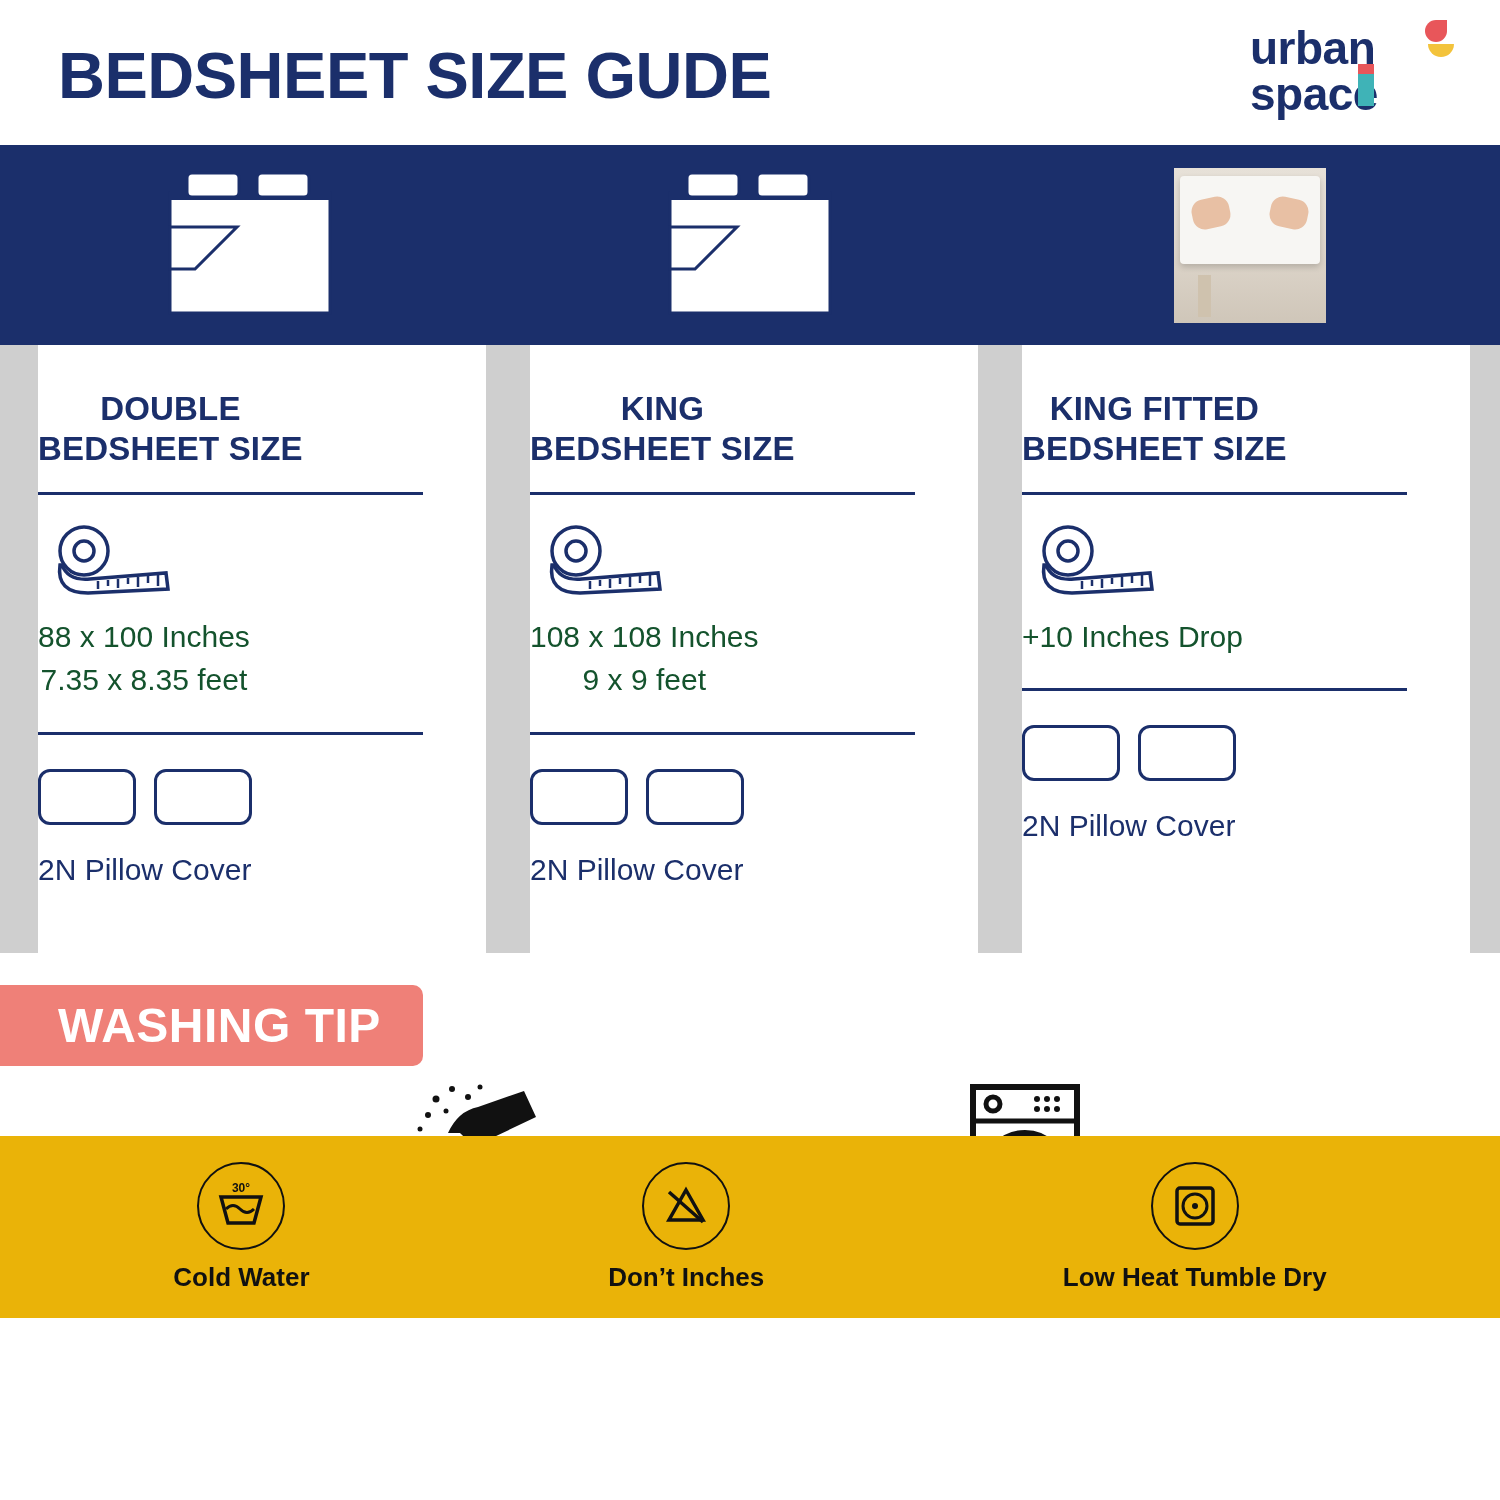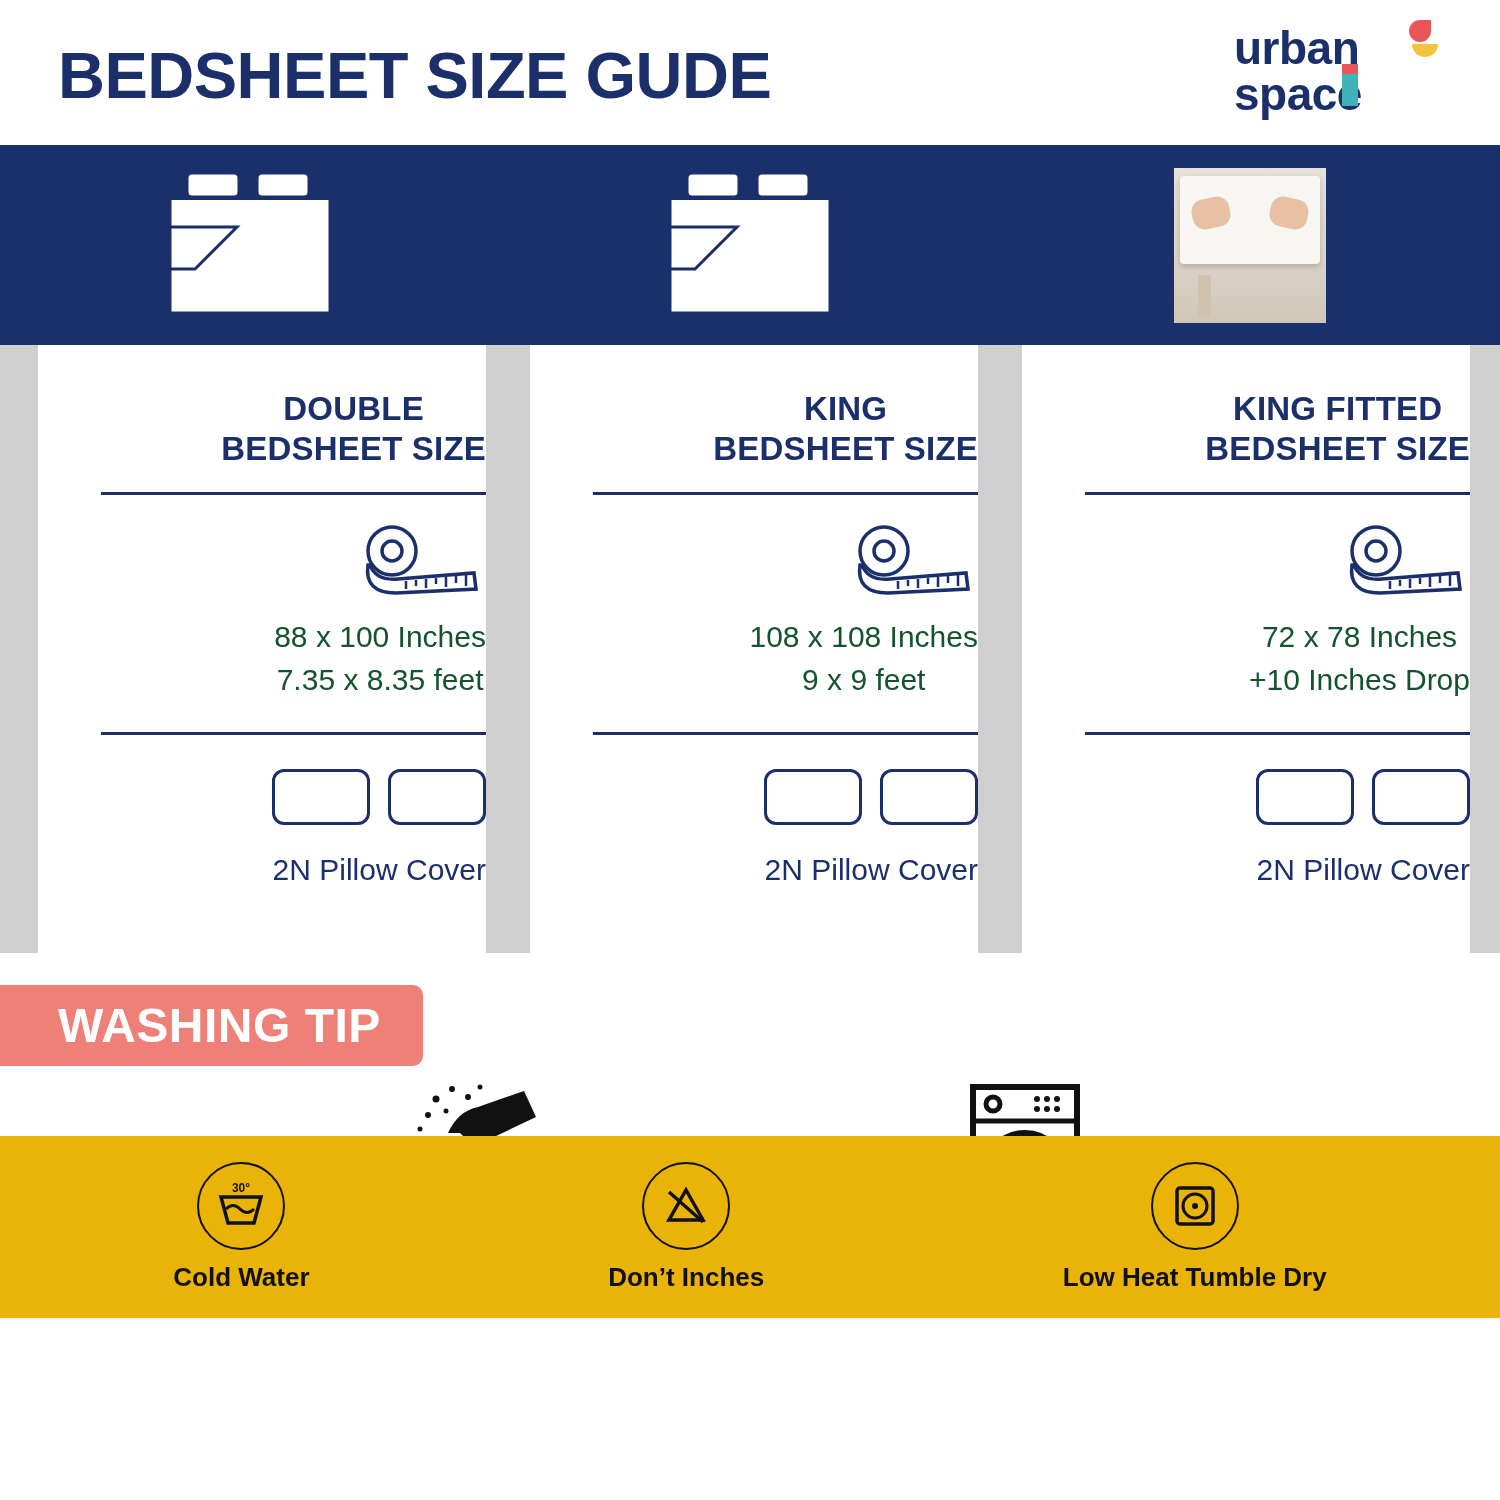--- a/index.html
+++ b/index.html
@@ -19,21 +19,21 @@
     height: 1500px;
   }
 
   
   .header {
     position: relative;
     height: 145px;
     display: flex;
     align-items: center;
     justify-content: space-between;
-    padding: 0 56px 0 58px;
+    padding: 0 40px 0 58px;
     box-sizing: border-box;
   }
   .main-title {
     font-size: 65px;
     font-weight: bold;
     color: #1b2f6b;
     letter-spacing: -0.5px;
     line-height: 1;
     margin: 0;
     padding-top: 6px;
@@ -128,21 +128,21 @@
     display: flex;
     padding: 0;
     box-sizing: border-box;
   }
   .col {
     background: #ffffff;
     margin: 0 22px;
     flex: 1;
     display: flex;
     flex-direction: column;
-    align-items: flex-end;
+    align-items: flex-start;
     padding-top: 44px;
     box-sizing: border-box;
   }
   .col:first-child { margin-left: 38px; }
   .col:last-child { margin-right: 30px; }
   .col-title {
     font-size: 33px;
     font-weight: bold;
     color: #1b2f6b;
     text-align: center;
@@ -391,21 +391,20 @@
             <line x1="70" y1="55" x2="70" y2="61"></line>
             <line x1="80" y1="54" x2="80" y2="63"></line>
             <line x1="90" y1="53" x2="90" y2="59"></line>
             <line x1="100" y1="52" x2="100" y2="62"></line>
             <line x1="110" y1="51" x2="110" y2="58"></line>
             <line x1="120" y1="50" x2="120" y2="61"></line>
           </g>
         </svg>
       </div>
       <div class="size-text">
-        <div>72 x 78 Inches</div>
         <div>+10 Inches Drop</div>
       </div>
       <div class="divider" style="margin-top:30px;"></div>
       <div class="pillow-row">
         <div class="pillow"></div>
         <div class="pillow"></div>
       </div>
       <div class="pillow-label">2N Pillow Cover</div>
     </div>
   </div>

